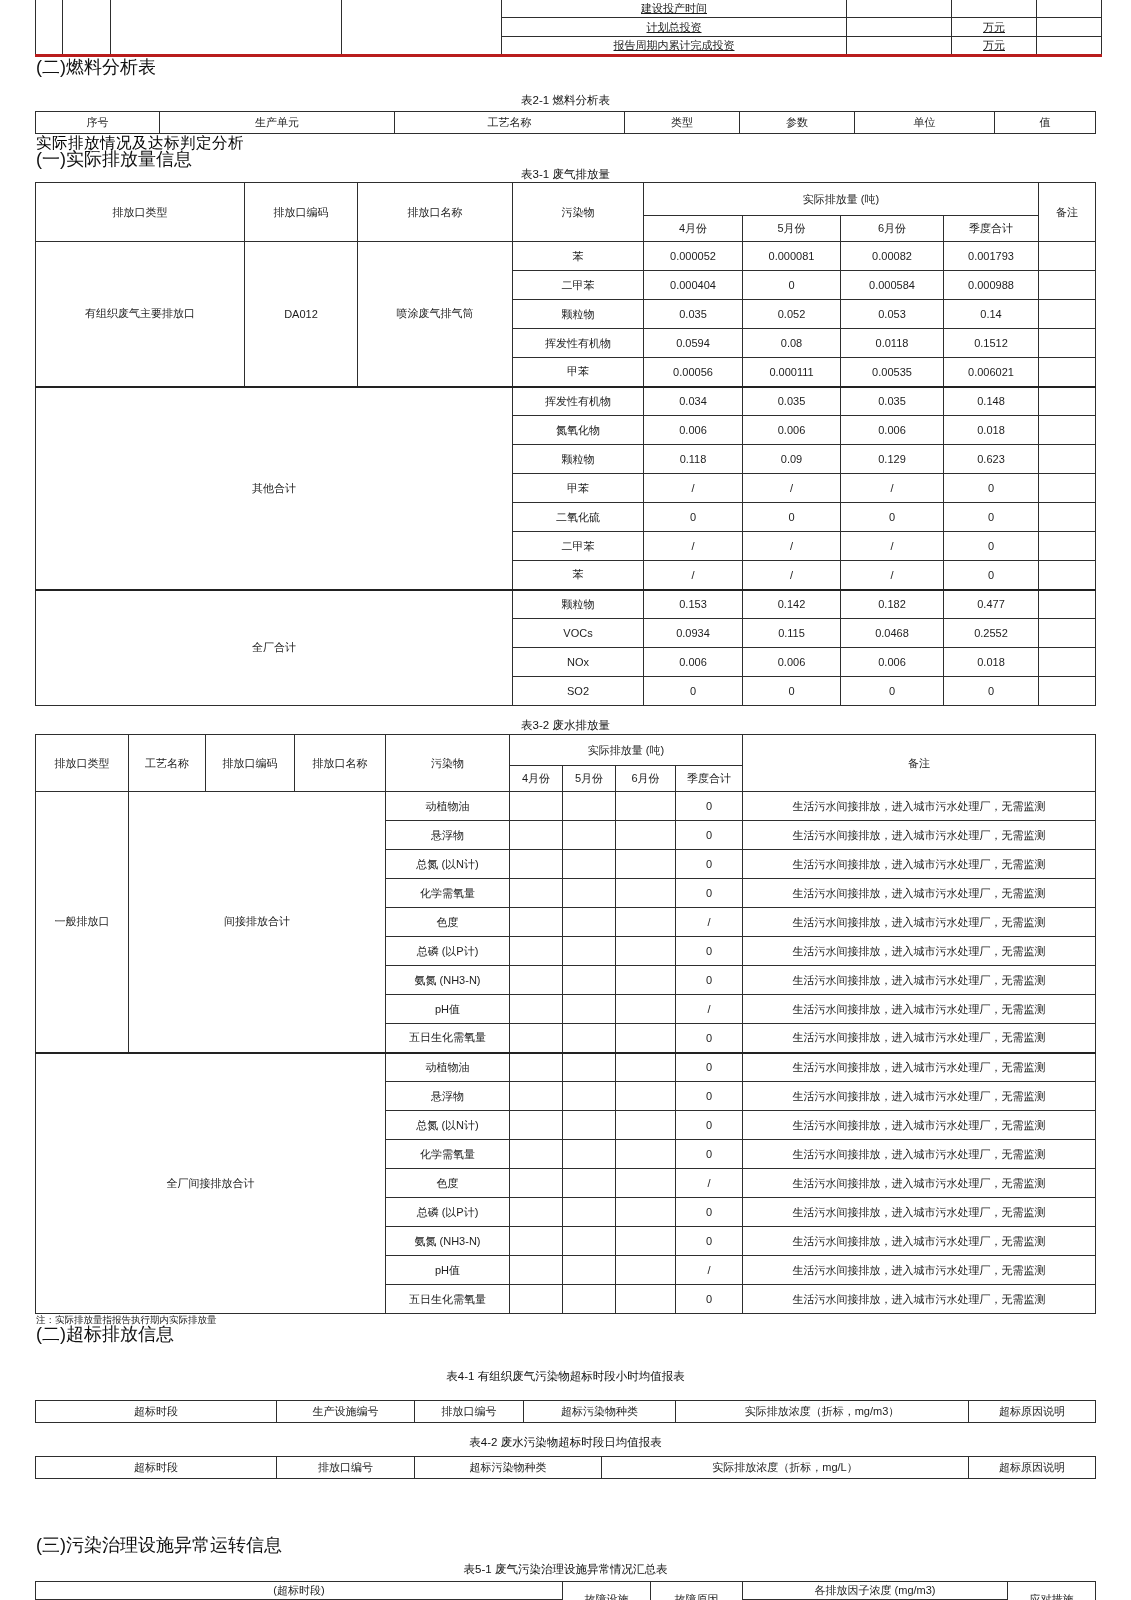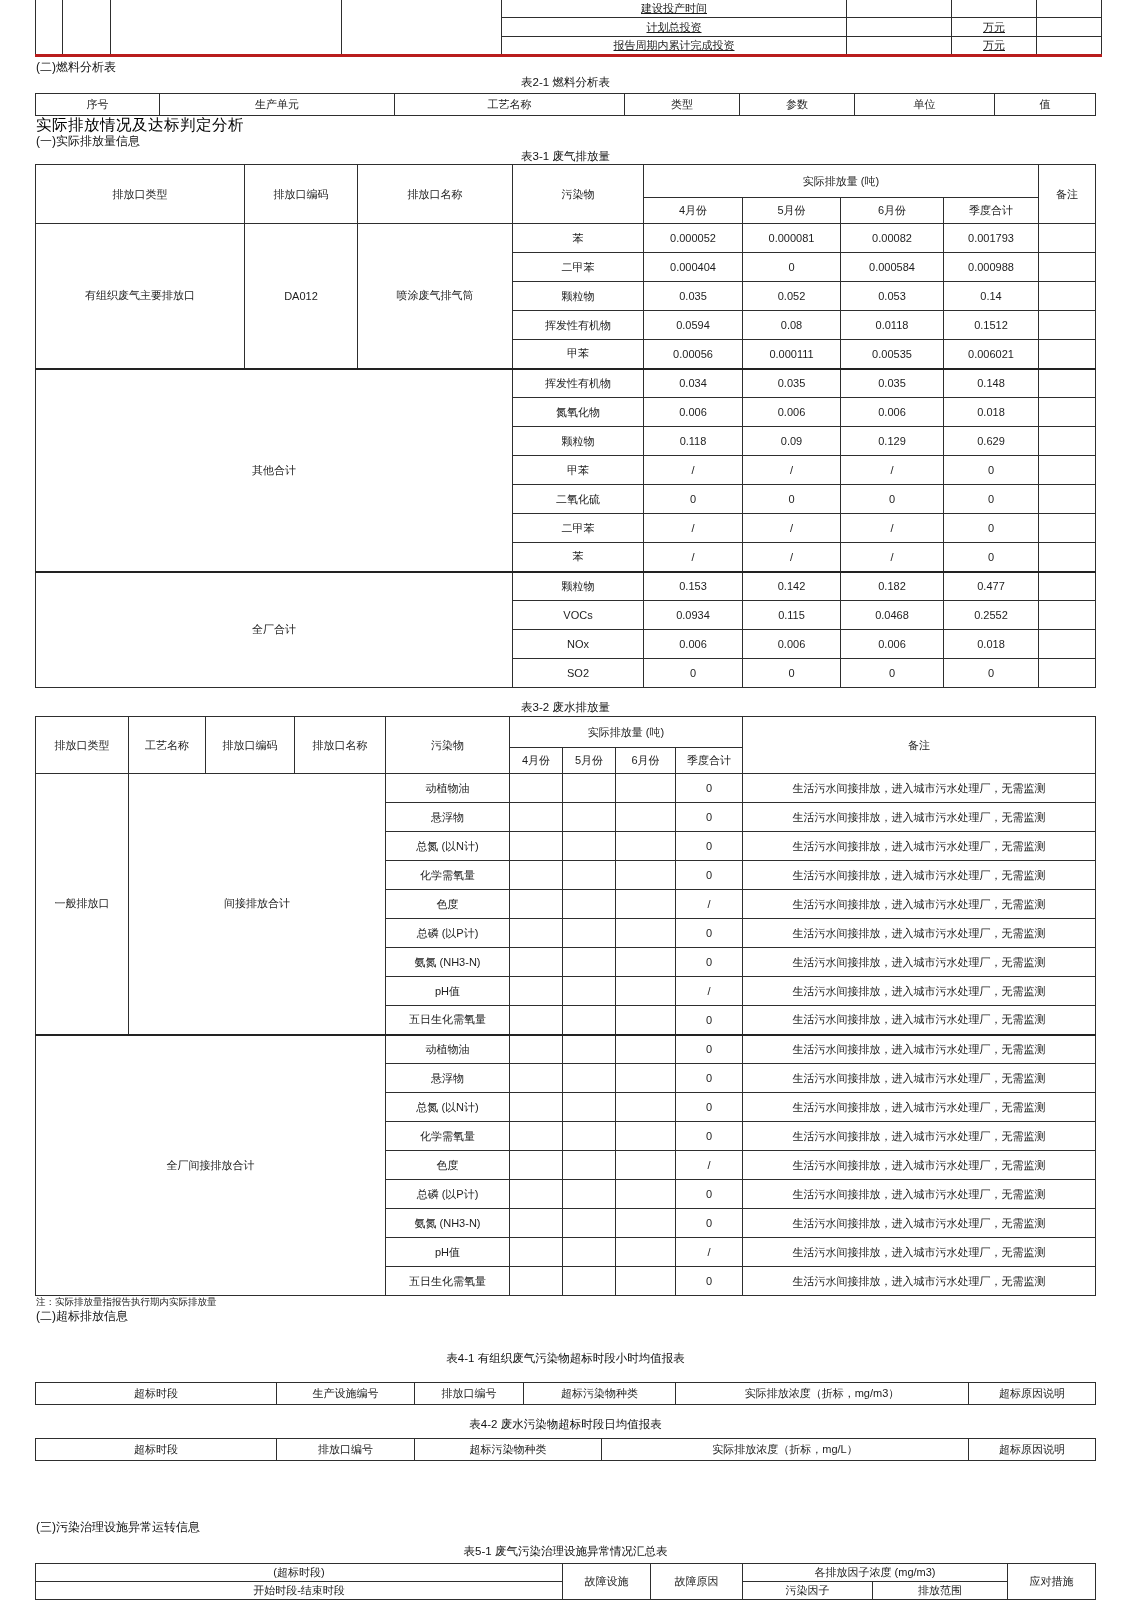--- a/index.html
+++ b/index.html
@@ -13,21 +13,21 @@
        font-size:11px; font-weight:normal; padding:1px 3px; overflow:hidden; color:#1c1c1c; }
   
   #topTable { width:1066px; }
   #topTable td { border-top-width:0; }
   #topTable tr + tr td { border-top-width:1px; }
   #topTable { border-bottom:3px solid #b91c1c;text-decoration:underline; }
   #topTable tr.r1 td { height:13px; }
   #topTable tr.r2 td { height:19px; }
   #topTable tr.r3 td { height:19px; }
   
-  .sec-label { margin-left:36px; font-size:12px; line-height:15px; color:#111; }
+  .sec-label { margin-left:36px; font-size:18px; line-height:15px; color:#111; }
   .tbl-title { width:1131px; text-align:center; font-size:11.5px; line-height:14px; color:#111; }
   .main-heading { margin-left:36px; font-size:15.5px; line-height:18px; color:#000; font-weight:500; letter-spacing:0.5px; }
   .note { margin-left:36px; font-size:9.5px; line-height:12px; color:#222; }
   
   #t2 tr td { height:22px; }
   
   #t31 tr.h1 td { height:33px; }
   #t31 tr.h2 td { height:26px; }
   #t31 tr.d td { height:29px; }
   #t32 tr.h1 td { height:31px; }
@@ -74,21 +74,21 @@
   <tr class="r3">
     <td>报告周期内累计完成投资</td>
     <td></td>
     <td>万元</td>
     <td></td>
   </tr>
 </tbody>
   </table>
 
 <div class="sec-label" style="margin-top:3px">(二)燃料分析表</div>
-<div class="tbl-title" style="margin-top:0">表2-1 燃料分析表</div>
+<div class="tbl-title" style="margin-top:18px">表2-1 燃料分析表</div>
 
 <table id="t2" style="margin-top:4px">
   <colgroup>
       <col style="width:124px">
       <col style="width:235px">
       <col style="width:230px">
       <col style="width:115px">
       <col style="width:115px">
       <col style="width:140px">
       <col style="width:101px">
@@ -195,21 +195,21 @@
     <td>0.006</td>
     <td>0.006</td>
     <td>0.018</td>
     <td></td>
   </tr>
   <tr class="d">
     <td>颗粒物</td>
     <td>0.118</td>
     <td>0.09</td>
     <td>0.129</td>
-    <td>0.629</td>
+    <td>0.623</td>
     <td></td>
   </tr>
   <tr class="d">
     <td>甲苯</td>
     <td>/</td>
     <td>/</td>
     <td>/</td>
     <td>0</td>
     <td></td>
   </tr>

